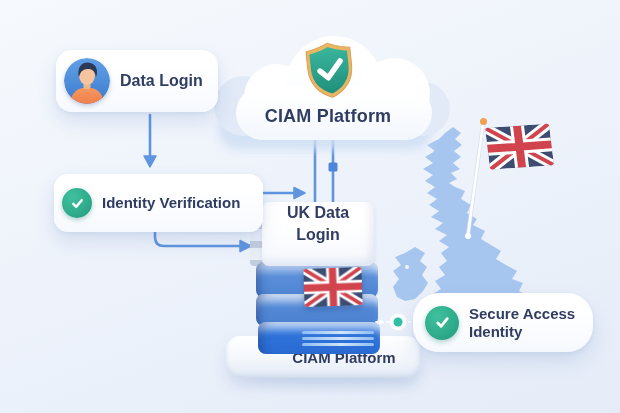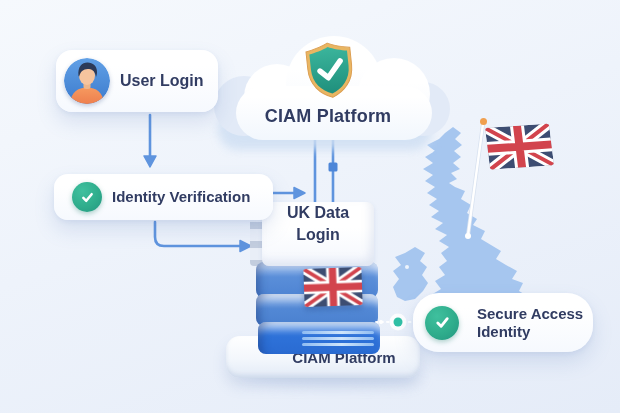--- a/index.html
+++ b/index.html
@@ -37,22 +37,22 @@
   .shield { position:absolute; left:85px; top:10px; transform:rotate(-6deg); }
 
   
   .card { position:absolute; display:flex; align-items:center; z-index:7;
     background:linear-gradient(180deg,#ffffff 25%,#f6f9fe 100%);
     border-radius:16px;
     box-shadow:0 10px 20px rgba(96,126,186,.18), 0 2px 5px rgba(96,126,186,.10); }
   .card-label { font-weight:bold; color:var(--text-navy); font-size:16px; line-height:1.2; }
   .card-label.sm { font-size:15px; }
   .card-user     { left:56px;  top:50px;  width:154px; height:62px; gap:10px; padding-left:8px; }
-  .card-identity { left:54px;  top:174px; width:201px; height:46px; gap:10px; padding-left:18px; border-radius:14px; }
-  .card-secure   { left:413px; top:293px; width:168px; height:59px; gap:18px; padding-left:12px; border-radius:26px; z-index:8; }
+  .card-identity { left:54px;  top:174px; width:201px; height:58px; gap:10px; padding-left:8px; border-radius:14px; }
+  .card-secure   { left:413px; top:293px; width:168px; height:59px; gap:10px; padding-left:12px; border-radius:26px; z-index:8; }
   .avatar { width:46px; height:46px; border-radius:50%; overflow:hidden; flex:0 0 auto;
     box-shadow:0 2px 4px rgba(40,70,130,.25); }
   .check { border-radius:50%; background:radial-gradient(circle at 35% 30%, #3fc09e 0%, var(--teal) 55%, #249680 100%);
     display:flex; align-items:center; justify-content:center; flex:0 0 auto;
     box-shadow:0 2px 5px rgba(35,130,110,.35); }
   .check.c30 { width:30px; height:30px; }
   .check.c34 { width:34px; height:34px; }
 
   
   .server { left:248px; top:202px; width:134px; height:152px; z-index:6; }
@@ -186,21 +186,21 @@
         <g clip-path="url(#avClip)">
           <rect width="46" height="46" fill="url(#avBg)"></rect>
           <path d="M6,46 C7,34 14,29.5 23,29.5 C32,29.5 39,34 40,46 Z" fill="url(#avBody)"></path>
           <rect x="19.5" y="23" width="7" height="8" rx="2.5" fill="#edb68c"></rect>
           <ellipse cx="23" cy="17.5" rx="8" ry="9.5" fill="#f6c49e"></ellipse>
           <path d="M14.5,18 C13.5,8.5 18,4.5 23.5,4.5 C29,4.5 33,8 33,14 C33,16 32.5,17.8 32,19 C31.3,14 29,11.5 25,11 C20,10.4 16.3,13.2 15.2,18.6 Z" fill="#2c3a58"></path>
         </g>
       </svg>
     </div>
     <div class="card-label">
-      <div>User Login</div>
+      <div>Data Login</div>
     </div>
   </div>
 
   <div class="card card-identity">
     <div class="check c30">
       <svg width="17" height="15" viewBox="0 0 19 18">
         <path d="M4.5,9.5 L8,13 L14.5,5" fill="none" stroke="#ffffff" stroke-width="3" stroke-linecap="round" stroke-linejoin="round"></path>
       </svg>
     </div>
     <div class="card-label sm">Identity Verification</div>

